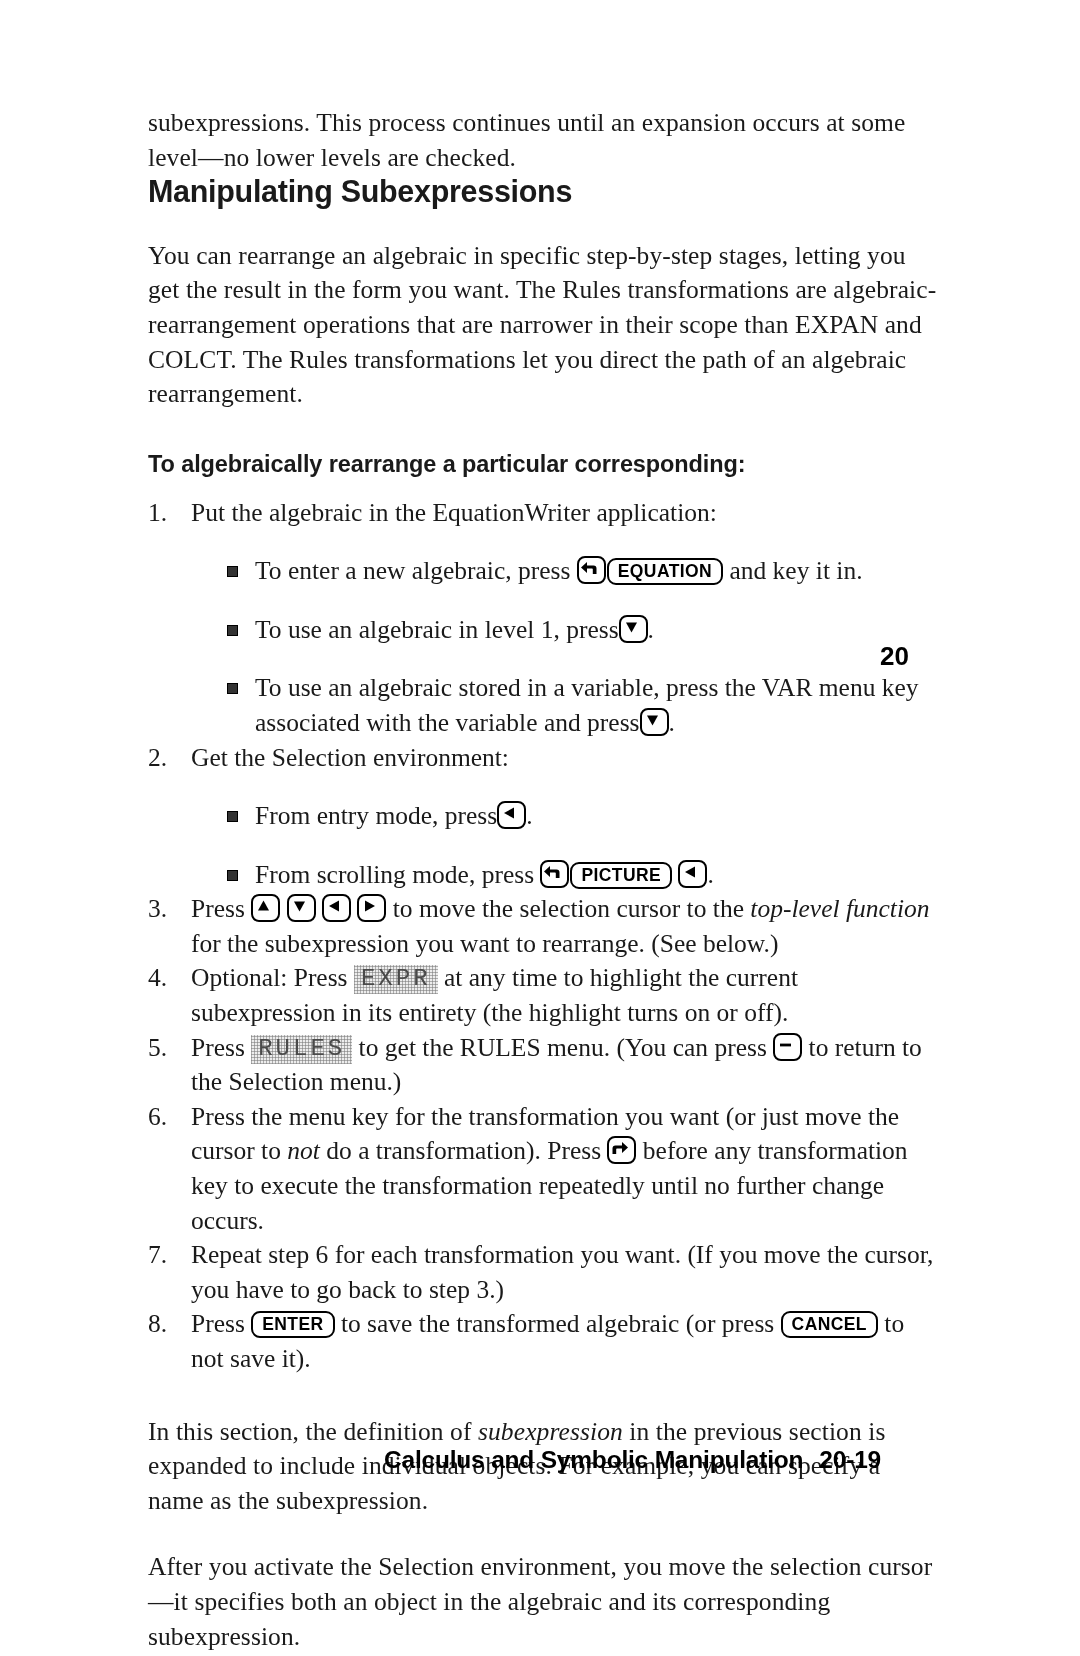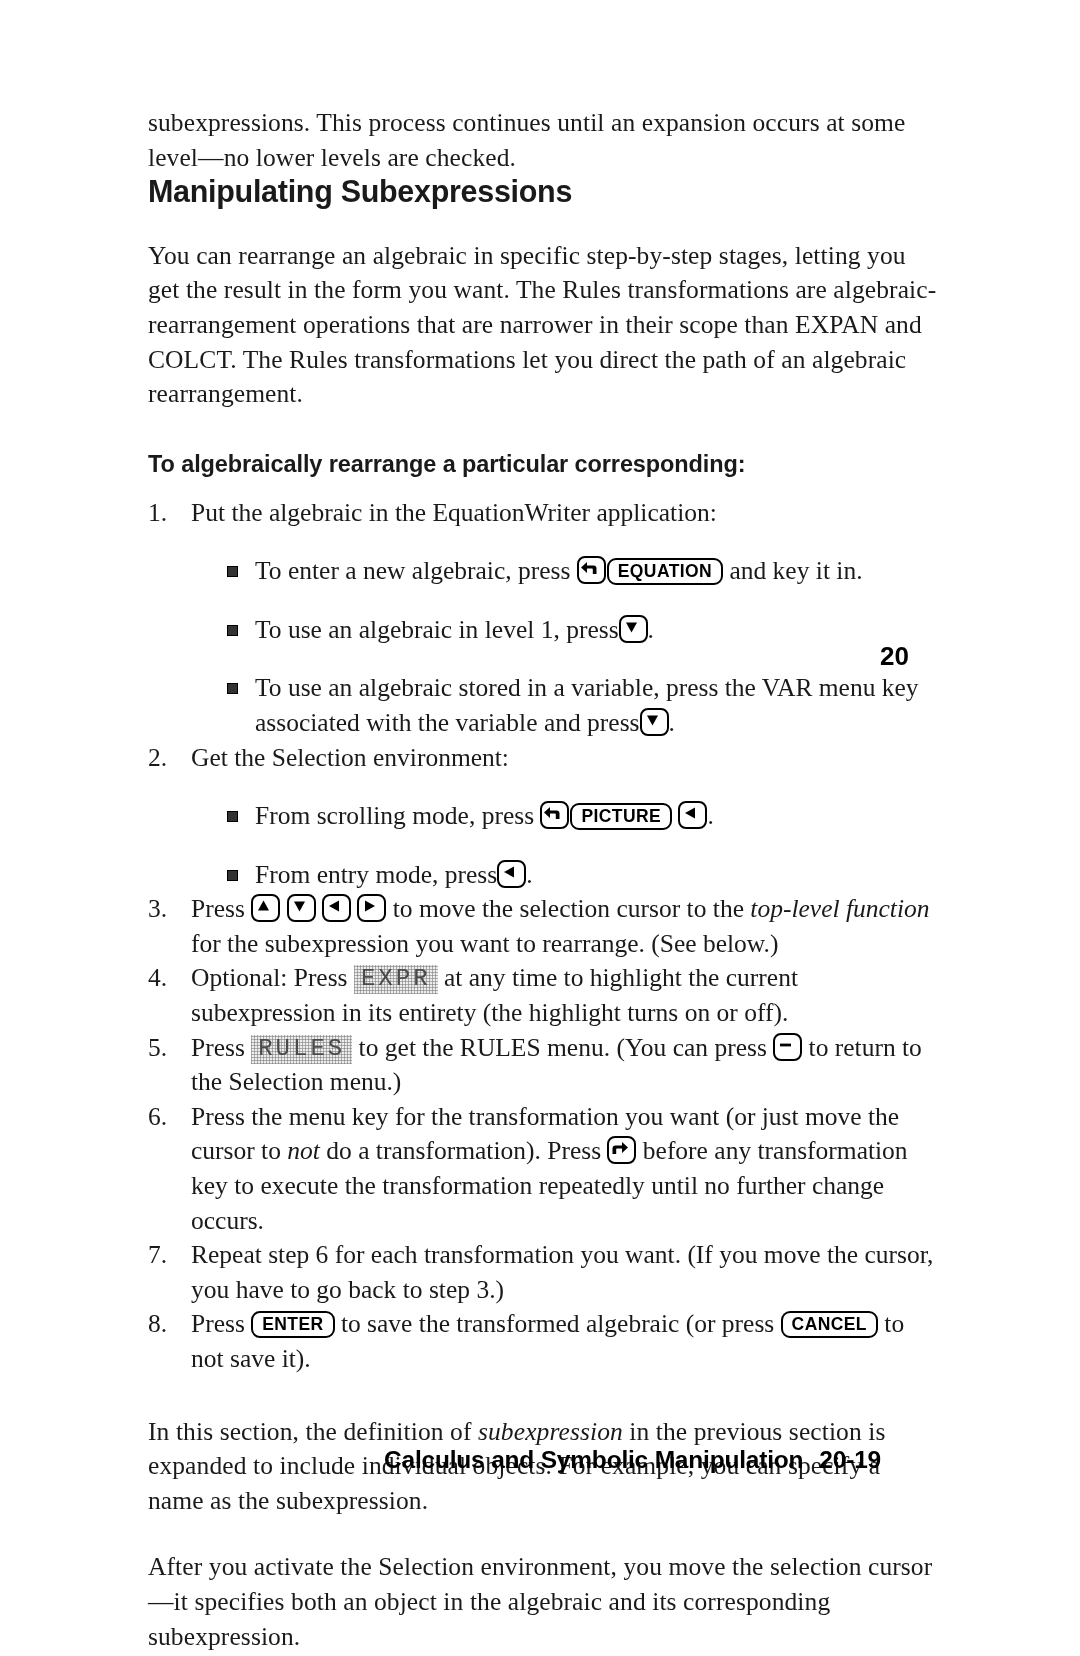--- a/index.html
+++ b/index.html
@@ -220,34 +220,34 @@
           </li>
         </ul>
       </li>
 
       <li>
         <span class="num">2.</span>
         <span>Get the Selection environment:</span>
         <ul class="bullets">
           <li>
             <span class="sq"></span>
+            <span>From entry mode, press</span><span class="keyicon"><svg width="21" height="20" viewBox="0 0 21 20">
+                  <path d="M15 4.5 L15 15.5 L5 10 Z" fill="#000"></path>
+                </svg></span><span>.</span>
+          </li>
+          <li>
+            <span class="sq"></span>
             <span>From scrolling mode, press</span>
             <span class="key-pair"><span class="keyicon"><svg width="21" height="20" viewBox="0 0 21 20">
                     <path d="M2 9.5 L8 4 L8 7.5 L14.5 7.5 C16.5 7.5 17.5 8.6 17.5 10.4 L17.5 16 L13.8 16 L13.8 11.6 C13.8 10.9 13.4 10.6 12.7 10.6 L8 10.6 L8 15 Z" fill="#000"></path>
                   </svg></span><span class="key">PICTURE</span></span>
             <span class="keyicon"><svg width="21" height="20" viewBox="0 0 21 20">
                   <path d="M15 4.5 L15 15.5 L5 10 Z" fill="#000"></path>
                 </svg></span><span>.</span>
           </li>
-          <li>
-            <span class="sq"></span>
-            <span>From entry mode, press</span><span class="keyicon"><svg width="21" height="20" viewBox="0 0 21 20">
-                  <path d="M15 4.5 L15 15.5 L5 10 Z" fill="#000"></path>
-                </svg></span><span>.</span>
-          </li>
         </ul>
       </li>
 
       <li>
         <span class="num">3.</span>
         <span>Press</span>
         <span class="keyicon"><svg width="21" height="20" viewBox="0 0 21 20">
               <path d="M10.5 4.5 L16 14.5 L5 14.5 Z" fill="#000"></path>
             </svg></span>
         <span class="keyicon"><svg width="21" height="20" viewBox="0 0 21 20">

